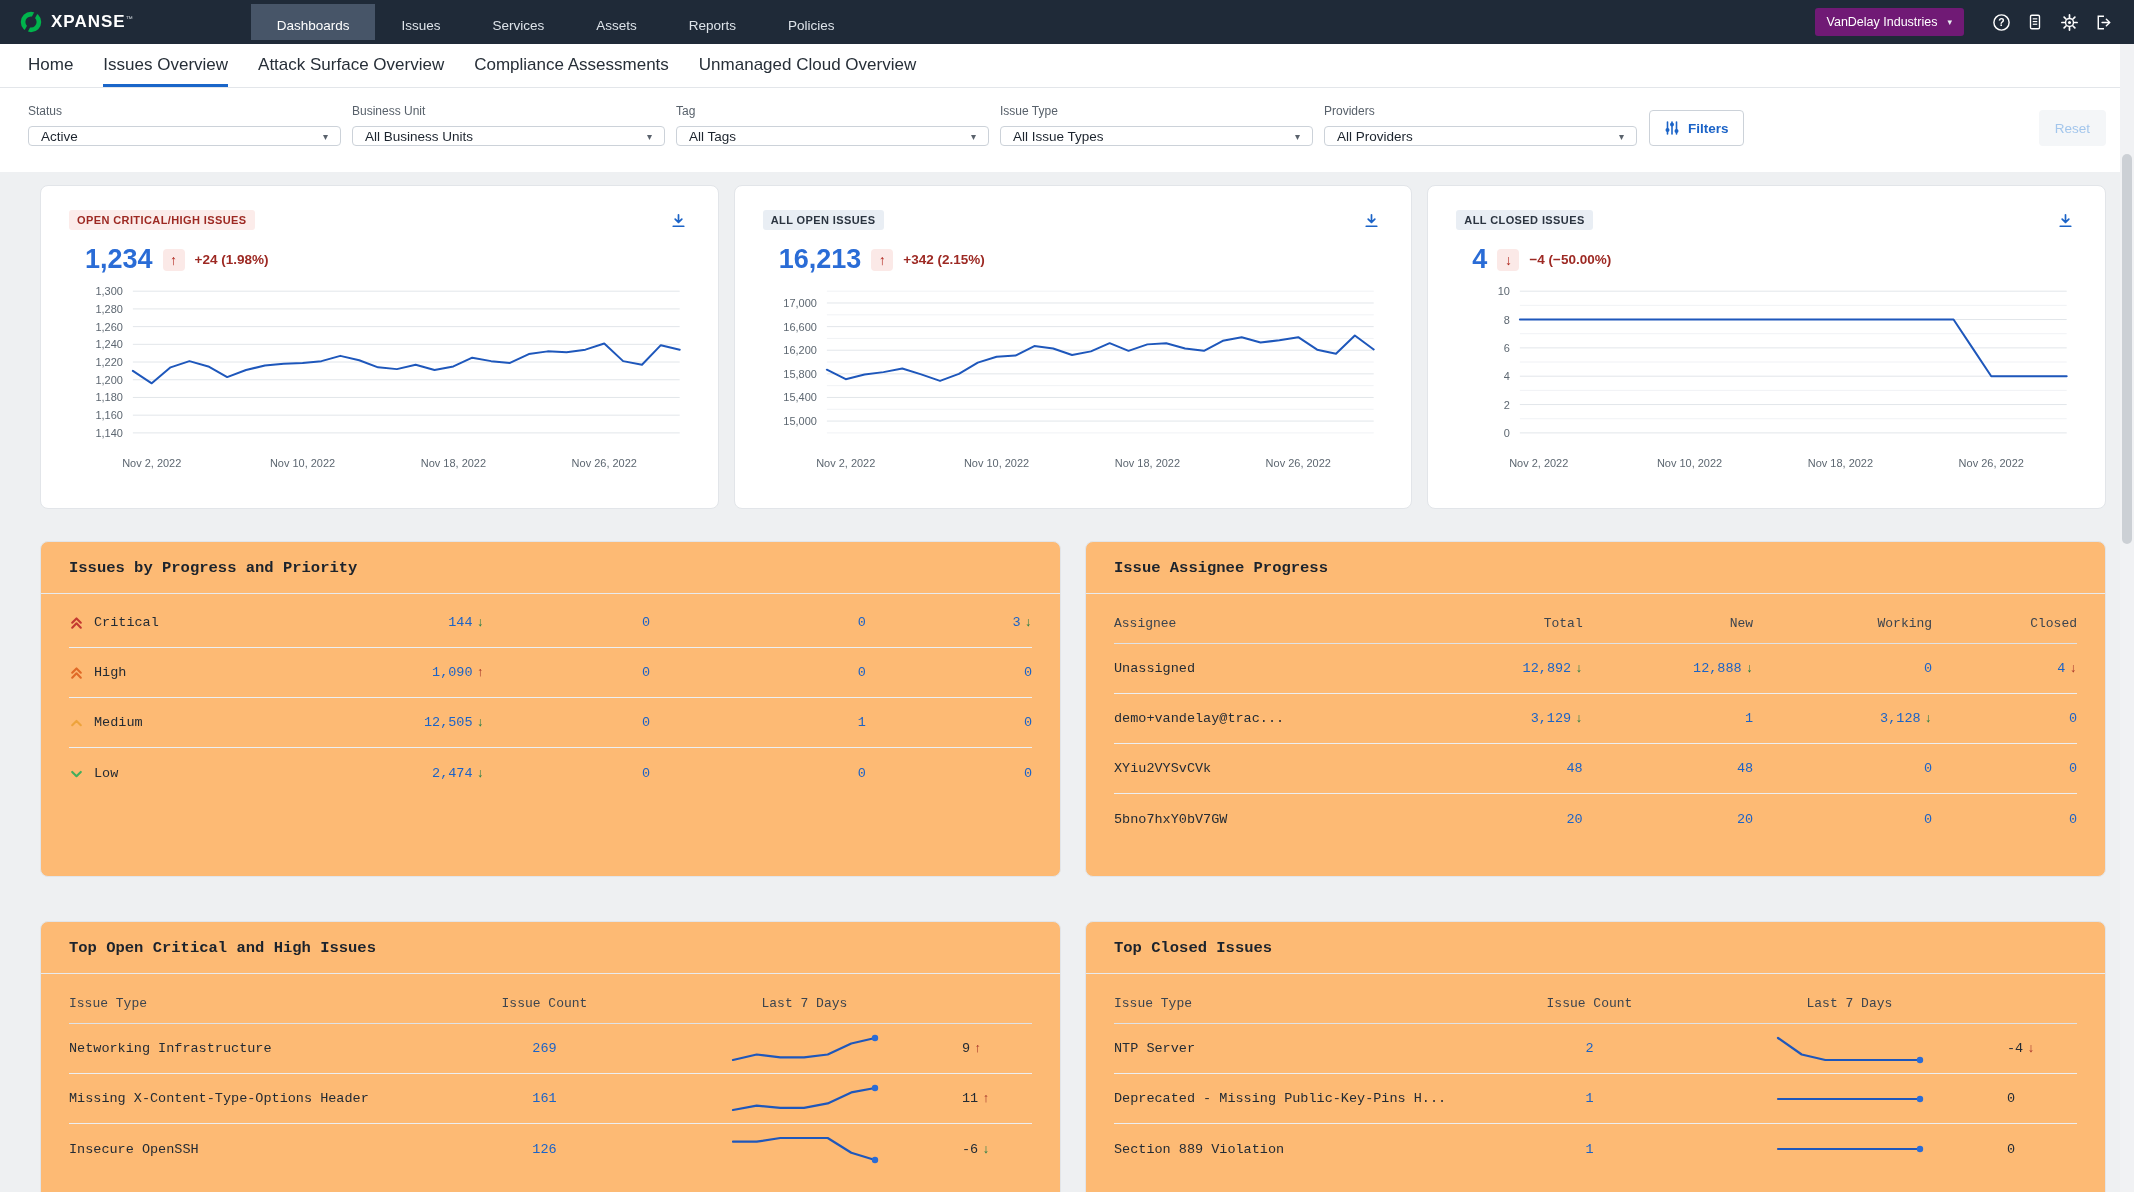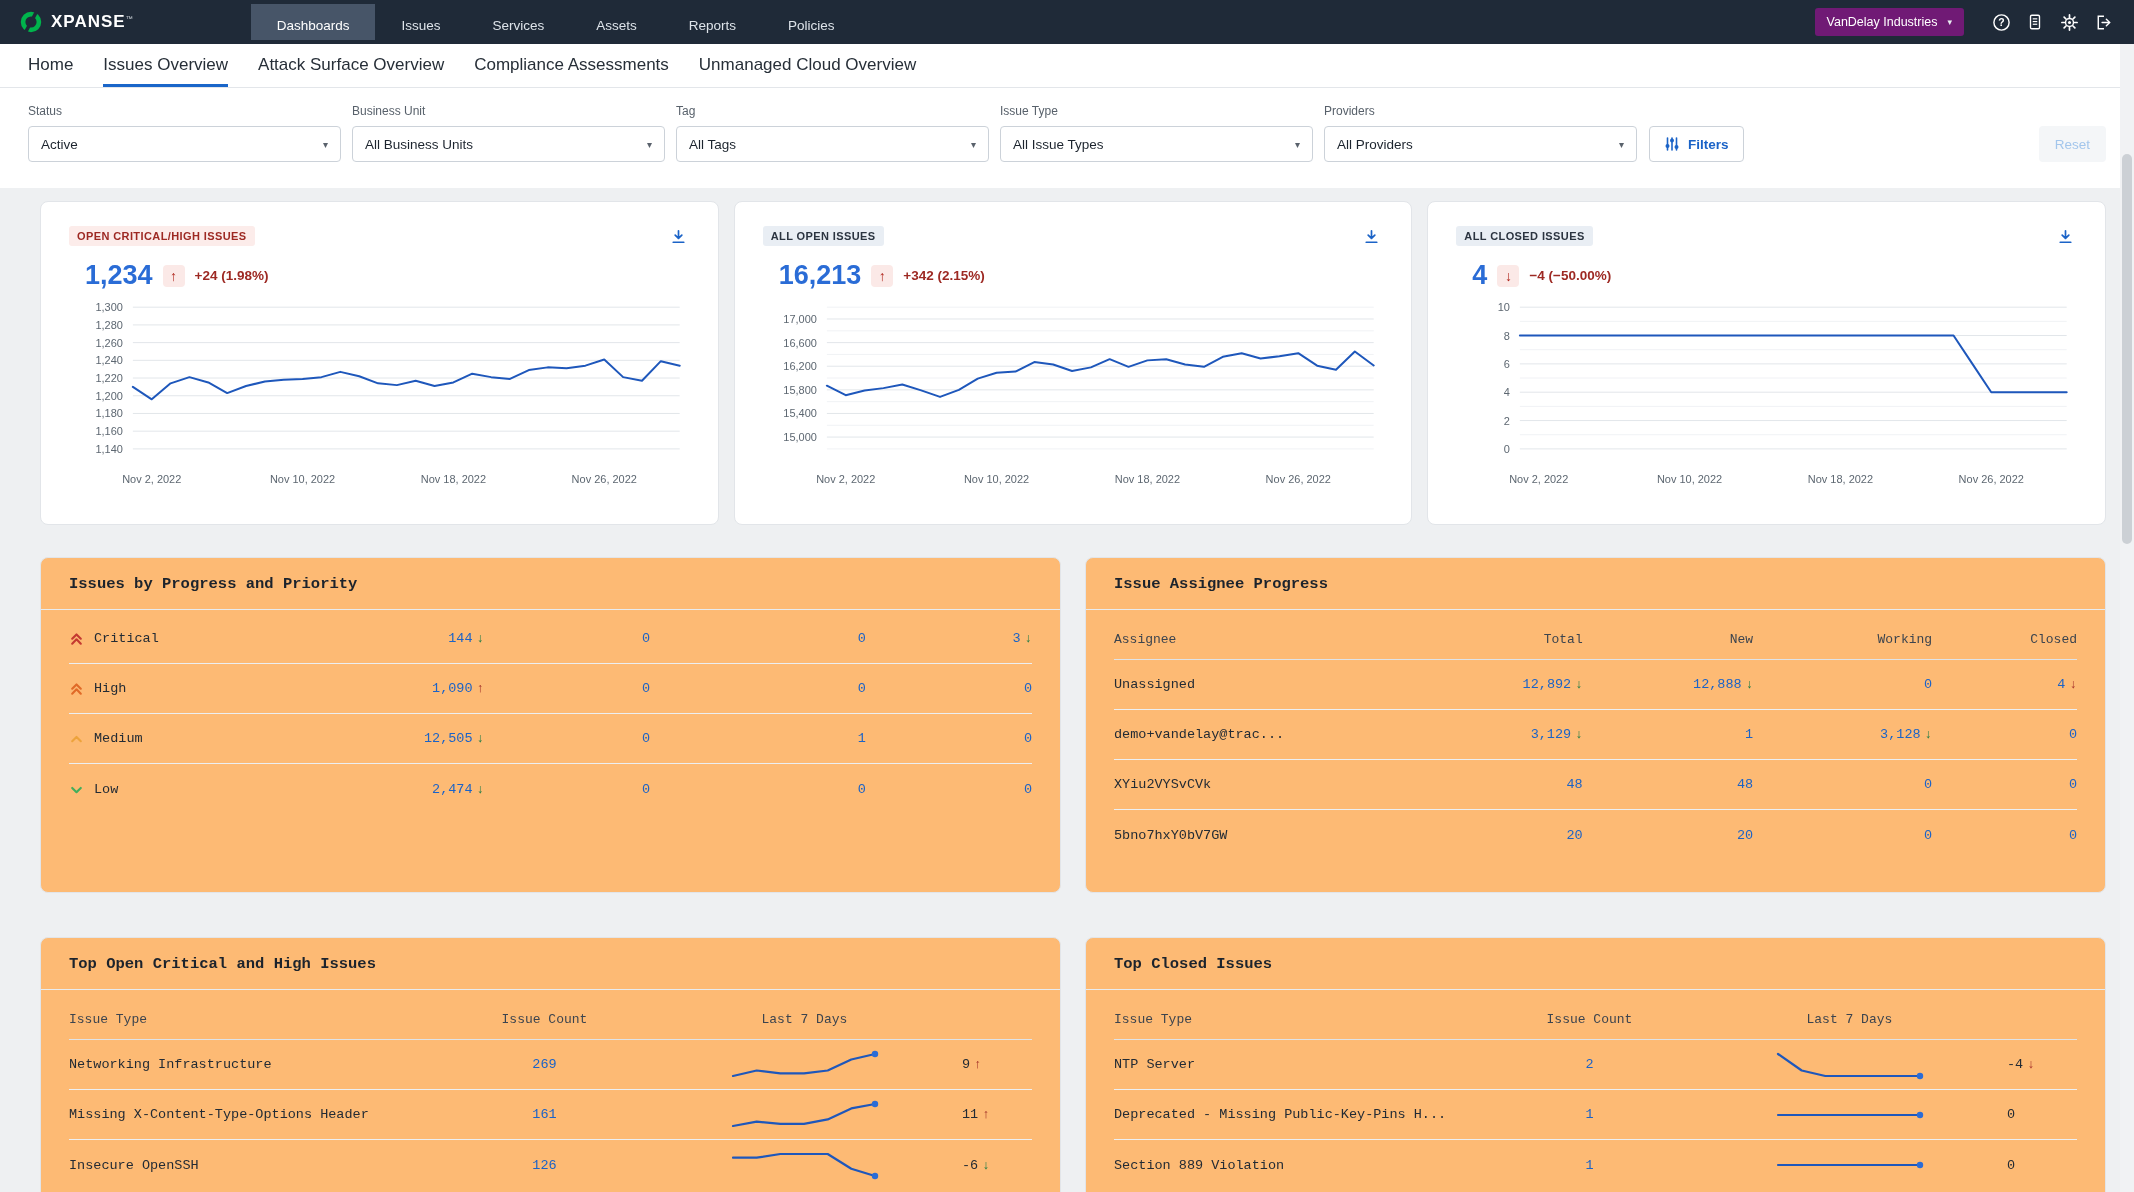--- a/index.html
+++ b/index.html
@@ -19,21 +19,21 @@
   .account-caret{font-size:9px;color:#e8edf2;}
   .icon-btn{width:34px;height:34px;display:flex;align-items:center;justify-content:center;background:none;border:none;cursor:pointer;padding:0;}
   
   .tabbar{height:44px;background:#fff;border-bottom:1px solid #e3e6ea;display:flex;padding:0 28px;gap:30px;}
   .tab{line-height:41px;font-size:17px;color:#272f38;cursor:pointer;border-bottom:3px solid transparent;white-space:nowrap;}
   .tab.active{border-bottom-color:#1a66c9;}
   
   .filters{background:#fff;padding:16px 28px 26px;display:flex;align-items:flex-end;gap:12px;}
   .filter-field{width:313px;}
   .filter-label{font-size:12px;color:#58616b;margin-bottom:8px;}
-  .select{height:36px;border:1px solid #ccd2d9;border-radius:4px;display:flex;align-items:center;
+  .select{height:20px;border:1px solid #ccd2d9;border-radius:4px;display:flex;align-items:center;
     justify-content:space-between;padding:0 12px;font-size:13.5px;color:#1c242e;background:#fff;cursor:pointer;}
   .select .caret{font-size:10px;color:#5a626c;}
   .filters-btn{height:36px;border:1px solid #ccd2d9;border-radius:4px;background:#fff;color:#1b63c7;font-weight:700;
     font-size:13.5px;display:flex;align-items:center;gap:8px;padding:0 14px;cursor:pointer;font-family:inherit;}
   .reset-btn{margin-left:auto;height:36px;padding:0 16px;background:#f4f6f8;border:none;border-radius:4px;
     color:#a3c6ec;font-size:13.5px;cursor:default;font-family:inherit;}
   
   main{padding:13px 28px 0 40px;}
   .kpi-row{display:flex;gap:15px;margin-bottom:32px;}
   .kpi-card{flex:1;background:#fff;border:1px solid #e2e5e9;border-radius:8px;padding:24px 28px 14px;height:324px;}

